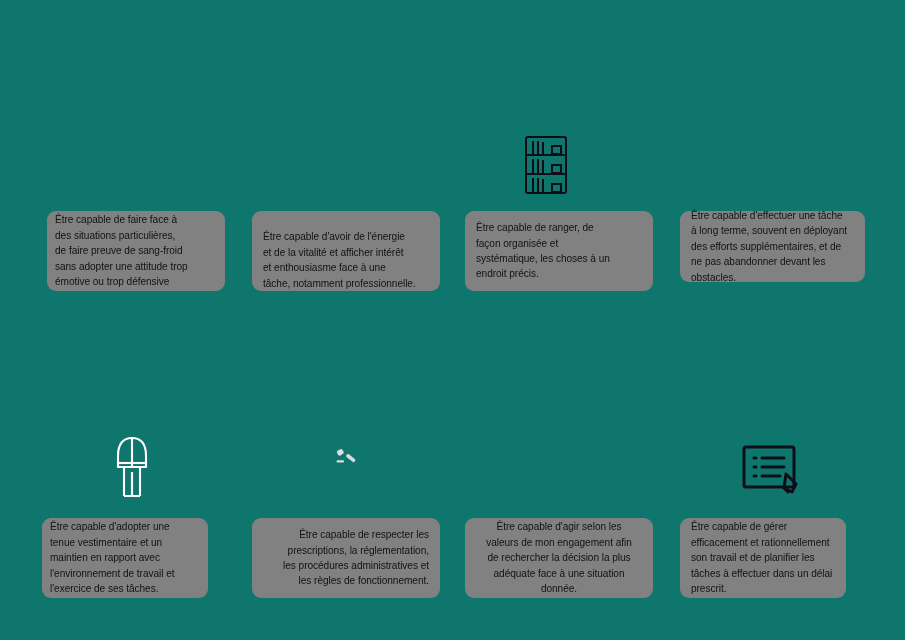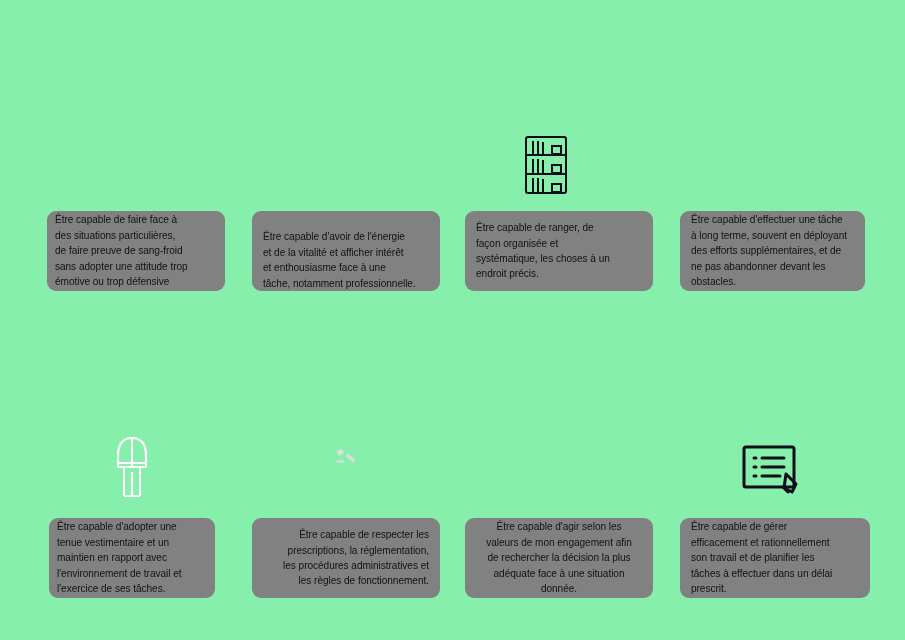--- a/index.html
+++ b/index.html
@@ -4,21 +4,21 @@
 <style>
   html, body {
     margin: 0;
     padding: 0;
     background: #000000;
   }
   #stage {
     position: relative;
     width: 905px;
     height: 640px;
-    background: #86efac;
+    background: #0f766e;
     overflow: hidden;
     font-family: "Liberation Sans", sans-serif;
   }
 
   
   .card {
     position: absolute;
     background: #818181;
     border-radius: 9px;
     box-sizing: border-box;
@@ -34,27 +34,27 @@
     line-height: 15.4px;
     letter-spacing: -0.05px;
     color: #121212;
     white-space: pre-line;
   }
 
   
   #card-1 { left: 47px;  top: 211px; width: 178px; height: 80px; }
   #card-2 { left: 252px; top: 211px; width: 188px; height: 80px; align-items: flex-end; }
   #card-3 { left: 465px; top: 211px; width: 188px; height: 80px; }
-  #card-4 { left: 680px; top: 211px; width: 185px; height: 80px; }
-
-  
-  #card-5 { left: 49px;  top: 518px; width: 166px; height: 80px; }
+  #card-4 { left: 680px; top: 211px; width: 185px; height: 71px; }
+
+  
+  #card-5 { left: 42px;  top: 518px; width: 166px; height: 80px; }
   #card-6 { left: 252px; top: 518px; width: 188px; height: 80px; text-align: right; }
   #card-7 { left: 465px; top: 518px; width: 188px; height: 80px; text-align: center; }
-  #card-8 { left: 680px; top: 518px; width: 190px; height: 80px; }
+  #card-8 { left: 680px; top: 518px; width: 166px; height: 80px; }
 
   
   #card-1 .card-text { padding-left: 8px; padding-right: 6px; }
   #card-5 .card-text { padding-left: 8px; padding-right: 6px; }
 
   
   .icon {
     position: absolute;
     pointer-events: none;
   }

